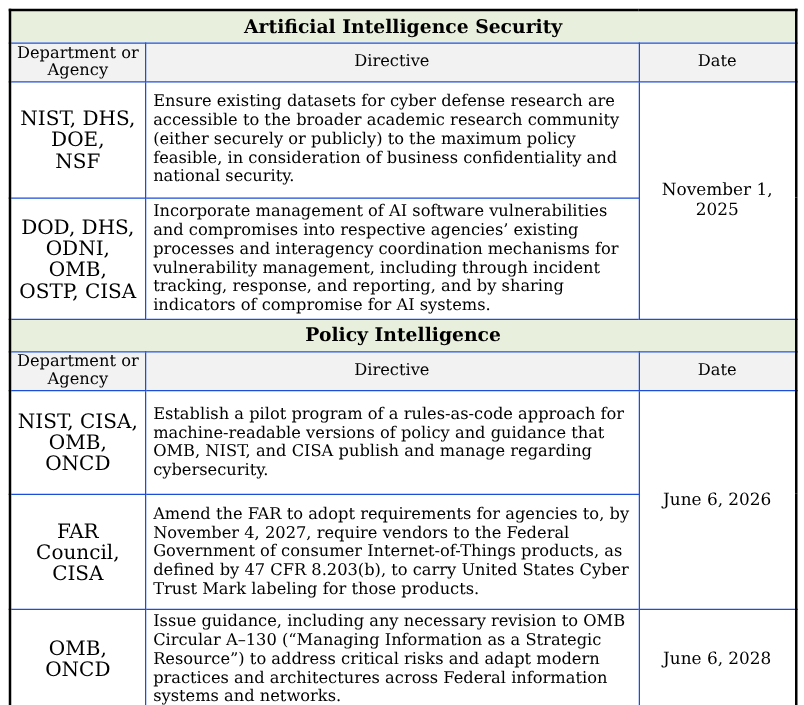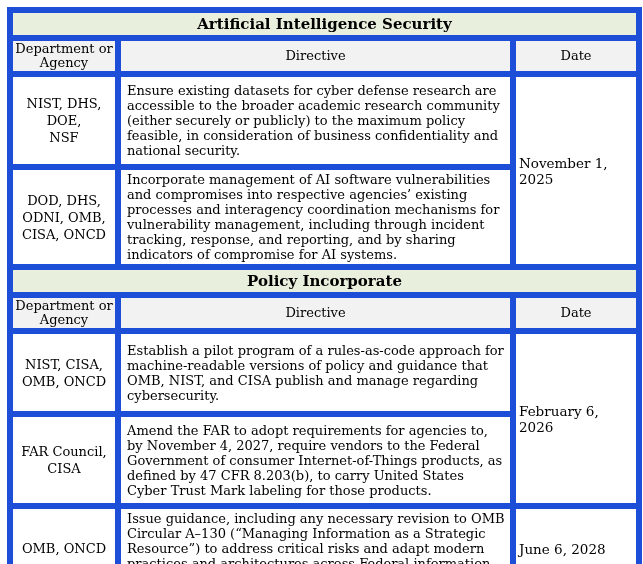--- a/index.html
+++ b/index.html
@@ -18,21 +18,21 @@
     padding: 7px 7px 0 7px;
     background: #ffffff;
   }
   table.doc-table {
     border-collapse: collapse;
     table-layout: fixed;
     width: 629px;
     border: 2px solid #000000;
   }
   table.doc-table td {
-    border: 6px solid #1d4ed8;
+    border: 1px solid #1d4ed8;
     overflow: hidden;
   }
   col.c-agency    { width: 108px; }
   col.c-directive { width: 395px; }
   col.c-date      { width: 126px; }
 
   td.section-title {
     background: #e8efdc;
     font-weight: bold;
     text-align: center;
@@ -46,32 +46,33 @@
     vertical-align: middle;
     font-size: 13px;
     line-height: 14px;
     padding: 1px 2px;
     margin-top: 28px;
   }
   td.agency {
     text-align: center;
     vertical-align: middle;
     white-space: pre-line;
-    font-size: 13px;
+    font-size: 16px;
     line-height: 17px;
     padding: 10px 3px;
   }
   td.directive {
     text-align: left;
     vertical-align: middle;
     font-size: 13px;
     line-height: 15px;
     padding: 2px 4px 2px 6px;
   }
   td.date {
+    text-align: center;
     vertical-align: middle;
     font-size: 13.5px;
     padding: 2px 3px;
   }
   tr.r-sec   { height: 26px; }
   tr.r-head  { height: 30px; }
   tr.r-a1    { height: 93px; }
   tr.r-a2    { height: 97px; }
   tr.r-p1    { height: 83px; }
   tr.r-p2    { height: 92px; }
@@ -100,37 +101,37 @@
       <tr class="r-a1">
         <td class="agency">NIST, DHS,
 DOE,
 NSF</td>
         <td class="directive">Ensure existing datasets for cyber defense research are accessible to the broader academic research community (either securely or publicly) to the maximum policy feasible, in consideration of business confidentiality and national security.</td>
         <td class="date" rowspan="2">November 1, 2025</td>
       </tr>
       <tr class="r-a2">
         <td class="agency">DOD, DHS,
 ODNI, OMB,
-CISA, ONCD</td>
+OSTP, CISA</td>
         <td class="directive">Incorporate management of AI software vulnerabilities and compromises into respective agencies’ existing processes and interagency coordination mechanisms for vulnerability management, including through incident tracking, response, and reporting, and by sharing indicators of compromise for AI systems.</td>
       </tr>
 
       <tr class="r-sec">
-        <td colspan="3" class="section-title">Policy Incorporate</td>
+        <td colspan="3" class="section-title">Policy Intelligence</td>
       </tr>
       <tr class="r-head">
         <td class="colhead">Department or Agency</td>
         <td class="colhead">Directive</td>
         <td class="colhead">Date</td>
       </tr>
       <tr class="r-p1">
         <td class="agency">NIST, CISA,
 OMB, ONCD</td>
         <td class="directive">Establish a pilot program of a rules-as-code approach for machine-readable versions of policy and guidance that OMB, NIST, and CISA publish and manage regarding cybersecurity.</td>
-        <td class="date" rowspan="2">February 6, 2026</td>
+        <td class="date" rowspan="2">June 6, 2026</td>
       </tr>
       <tr class="r-p2">
         <td class="agency">FAR Council,
 CISA</td>
         <td class="directive">Amend the FAR to adopt requirements for agencies to, by November 4, 2027, require vendors to the Federal Government of consumer Internet-of-Things products, as defined by 47 CFR 8.203(b), to carry United States Cyber Trust Mark labeling for those products.</td>
       </tr>
       <tr class="r-p3">
         <td class="agency">OMB, ONCD</td>
         <td class="directive">Issue guidance, including any necessary revision to OMB Circular A–130 (“Managing Information as a Strategic Resource”) to address critical risks and adapt modern practices and architectures across Federal information systems and networks.</td>
         <td class="date">June 6, 2028</td>

